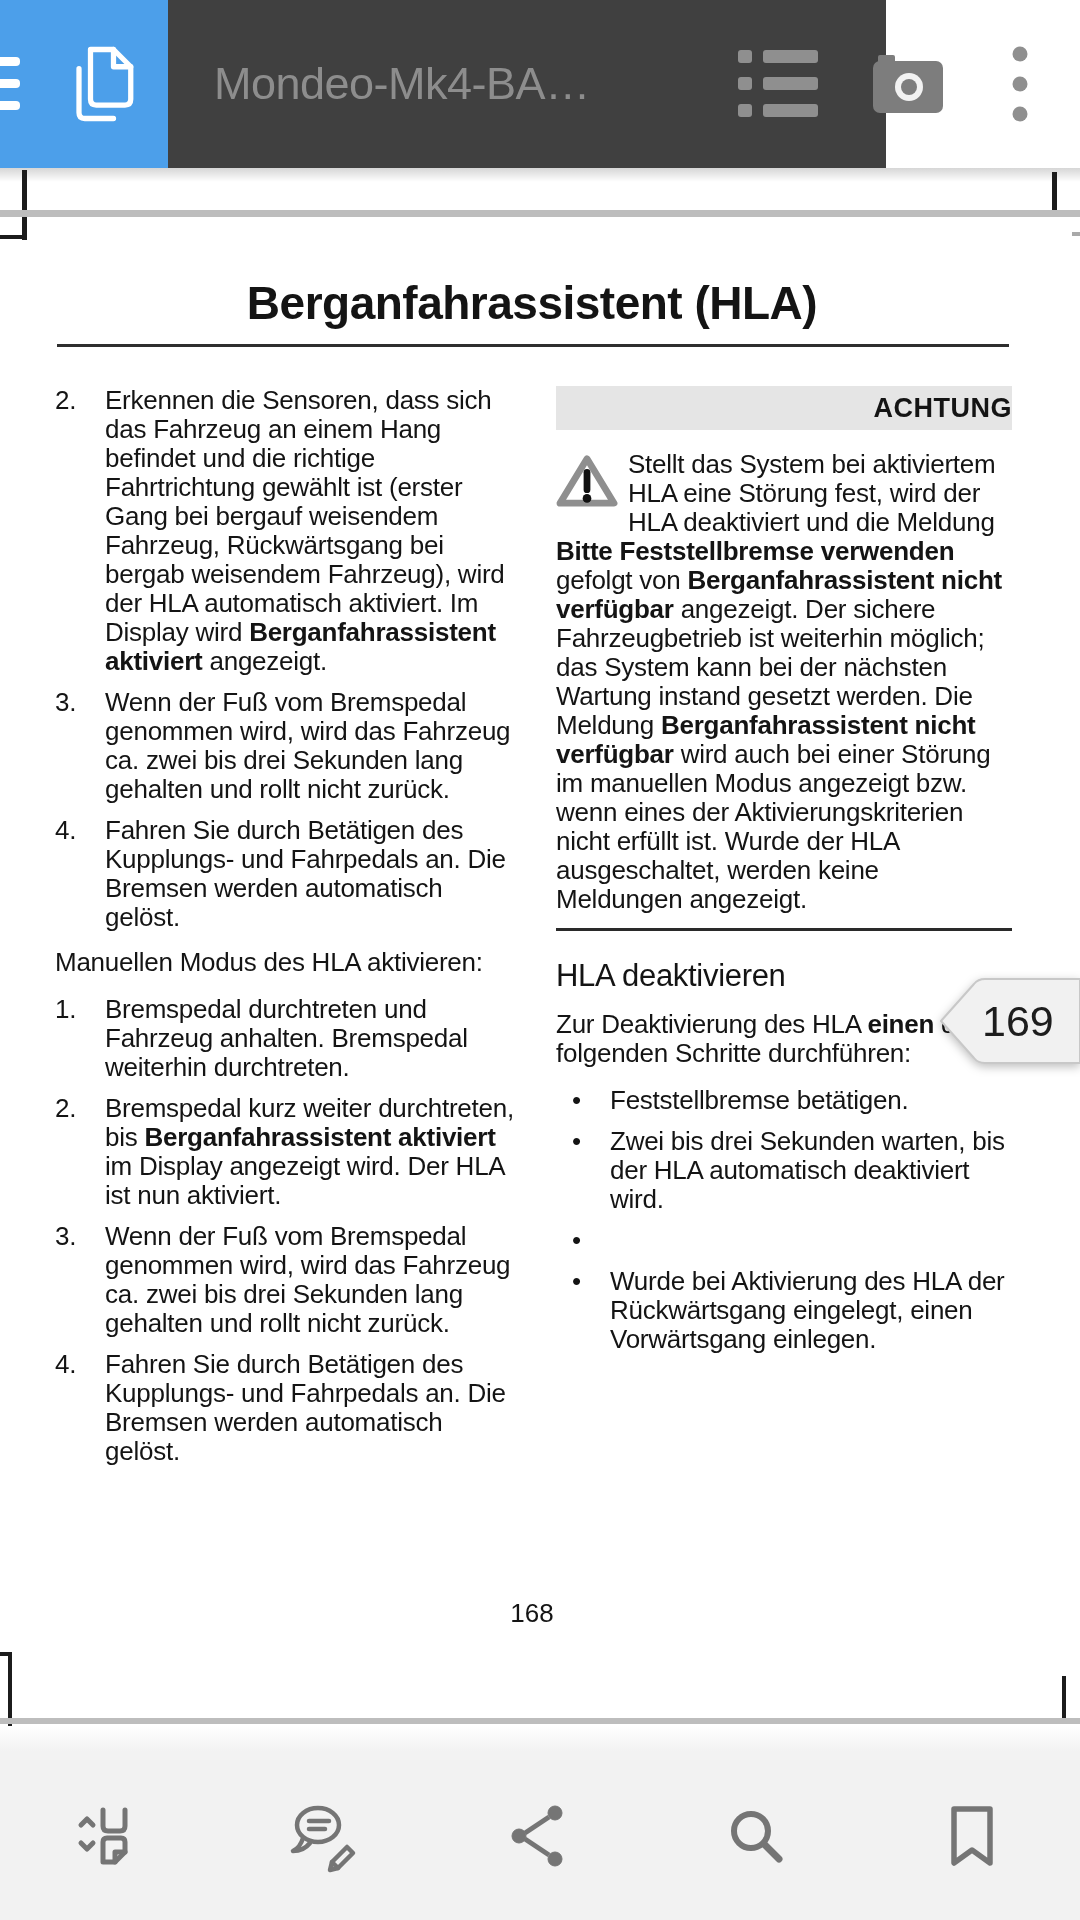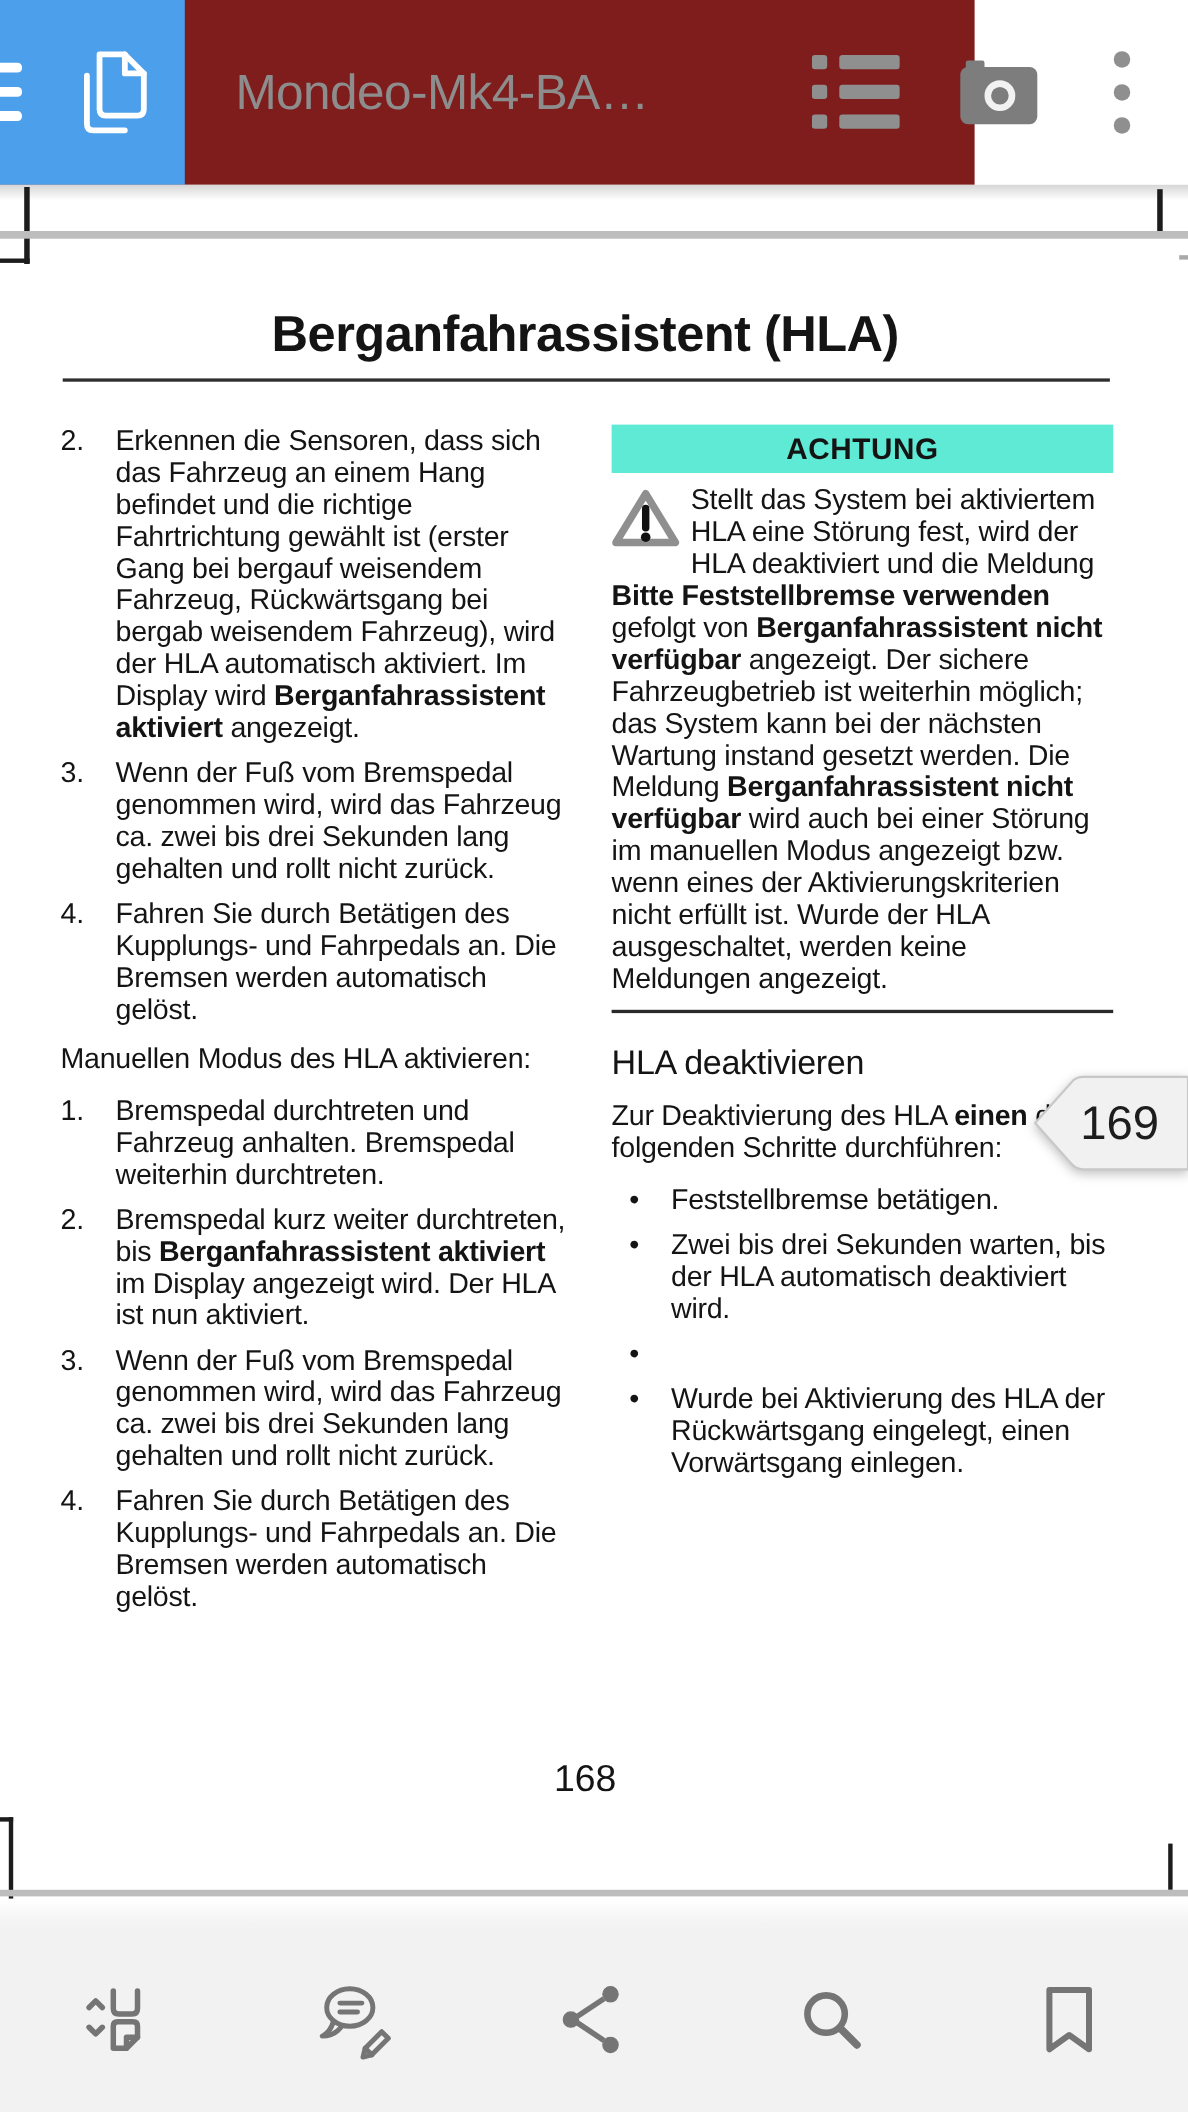--- a/index.html
+++ b/index.html
@@ -1,20 +1,20 @@
 <!DOCTYPE html>
 <html><head>
 <meta charset="utf-8">
 <style>
   html,body{margin:0;padding:0;background:#e9e9e9;}
   .screen{position:relative;width:1080px;height:1920px;overflow:hidden;background:#fff;
           font-family:"Liberation Sans","DejaVu Sans",sans-serif;color:#141414;}
 
   
-  .topbar{position:absolute;left:0;top:0;width:886px;height:168px;background:#7f1d1d;}
+  .topbar{position:absolute;left:0;top:0;width:886px;height:168px;background:#404040;}
   .nav-blue{position:absolute;left:0;top:0;width:168px;height:168px;background:#4c9fea;overflow:hidden;cursor:pointer;border:none;}
   .hb{position:absolute;left:-8px;top:57px;width:28px;}
   .hb i{display:block;width:28px;height:9px;border-radius:4px;background:#fff;margin-bottom:13px;}
   .docicon{position:absolute;left:56px;top:38px;}
   .doc-title{position:absolute;left:214px;top:0;height:168px;display:flex;align-items:center;
              font-size:45px;font-weight:500;color:#8d8d8d;letter-spacing:-.5px;}
   .top-actions button{position:absolute;top:0;height:168px;background:none;border:none;padding:0;cursor:pointer;display:flex;align-items:center;}
   .btn-list{left:730px;width:96px;justify-content:center;}
   .btn-cam{left:860px;width:96px;justify-content:center;}
   .btn-dots{left:992px;width:56px;justify-content:center;}
@@ -40,26 +40,26 @@
   .b{font-weight:bold;text-align:center;}
   .li{display:flex;margin-bottom:12px;}
   .li .n{width:50px;flex:none;}
   .li .t{flex:1;}
   .bul{display:flex;margin-bottom:12px;}
   .bul .m{width:54px;padding-left:16px;flex:none;box-sizing:border-box;}
   .bul .t{flex:1;}
   .para{margin:16px 0 18px;}
 
   .warnbox{border-bottom:3px solid #2a2a2a;padding-bottom:14px;}
-  .warnhead{background:#5eead4;text-align:center;font-weight:bold;font-size:27px;
-            height:44px;line-height:44px;letter-spacing:.5px;margin-bottom:10px;}
+  .warnhead{background:#e5e5e5;text-align:right;font-weight:bold;font-size:27px;
+            height:44px;line-height:44px;letter-spacing:.5px;margin-bottom:20px;}
   .tri{float:left;width:62px;height:56px;margin:3px 10px 2px 0;}
   .h2{font-weight:normal;font-size:31px;margin:30px 0 20px;letter-spacing:-.3px;}
   .outro{margin-top:16px;}
-  .pg-num{position:absolute;top:1598px;left:0;width:1064px;text-align:center;font-size:34px;}
+  .pg-num{position:absolute;top:1598px;left:0;width:1064px;text-align:center;font-size:26px;}
 
   
   .scroll-badge{position:absolute;right:0;top:975px;width:142px;height:92px;cursor:grab;}
   .scroll-badge svg{position:absolute;left:0;top:0;filter:drop-shadow(0 3px 5px rgba(0,0,0,.25));}
   .scroll-badge span{position:absolute;left:44px;top:0;width:90px;height:92px;line-height:92px;
                      text-align:left;font-size:43px;color:#1d1d1d;}
 
   
   .bottombar{position:absolute;left:0;top:1752px;width:1080px;height:168px;background:#f2f2f2;
              display:flex;}

